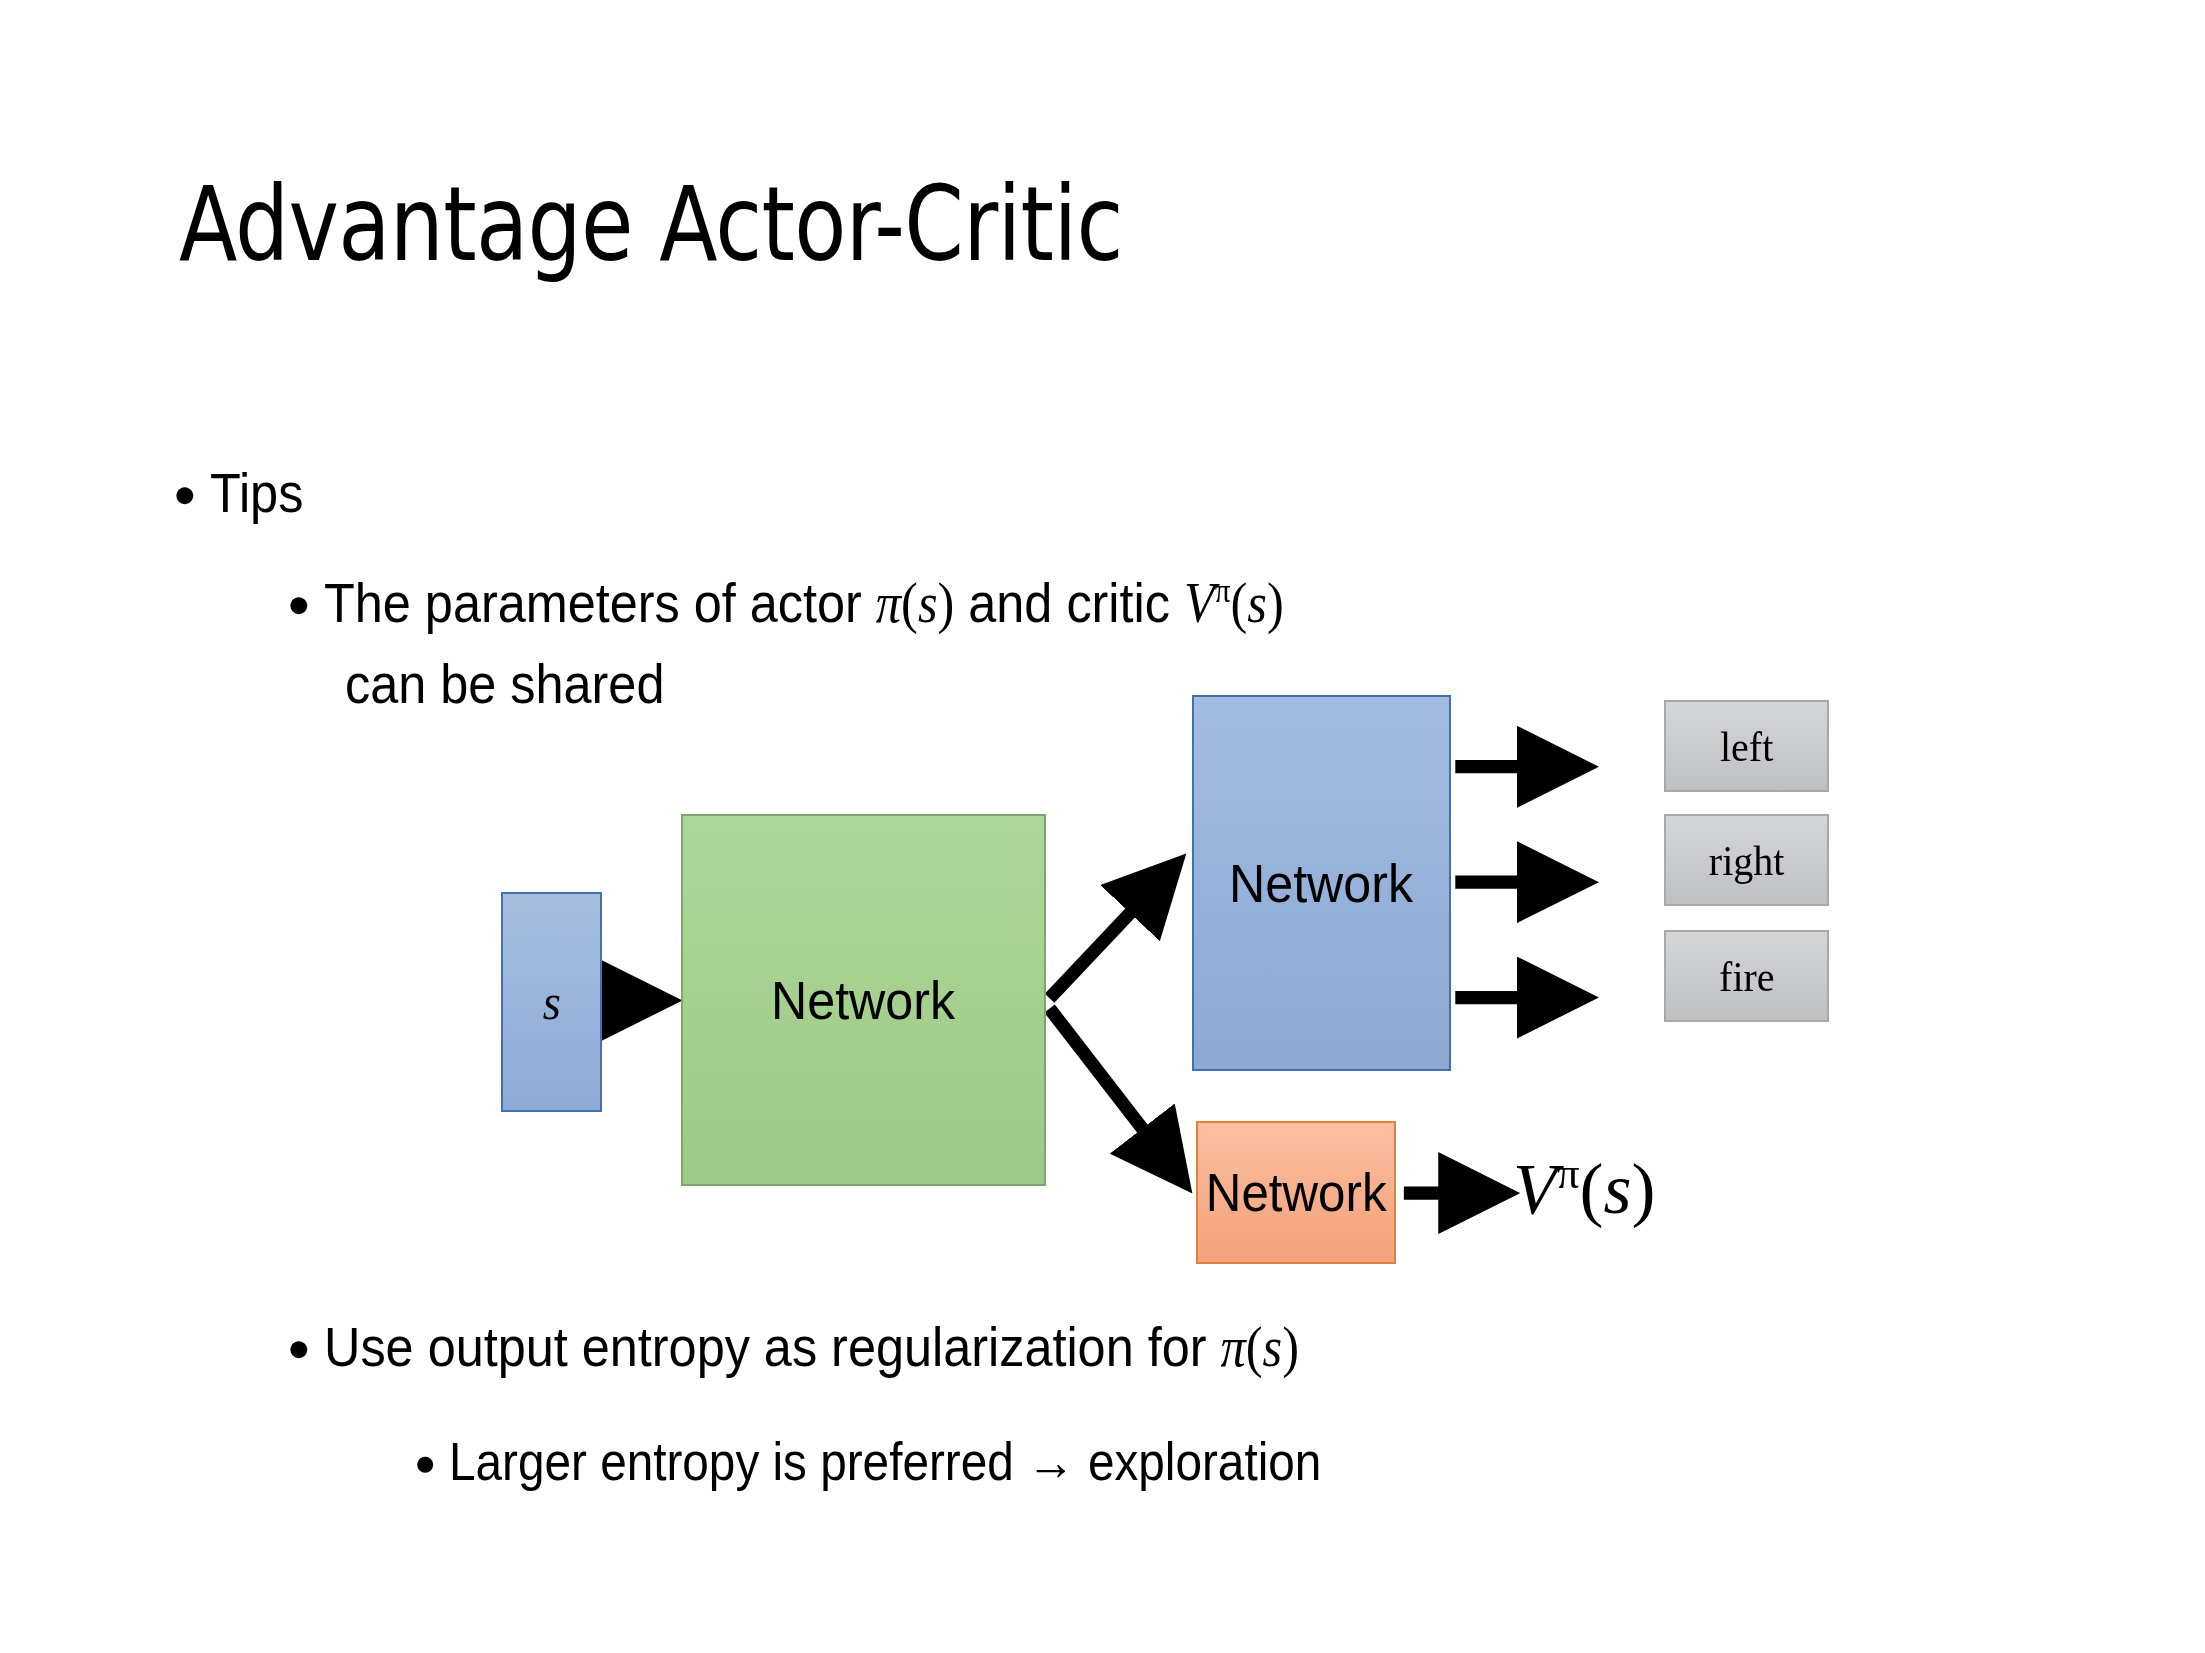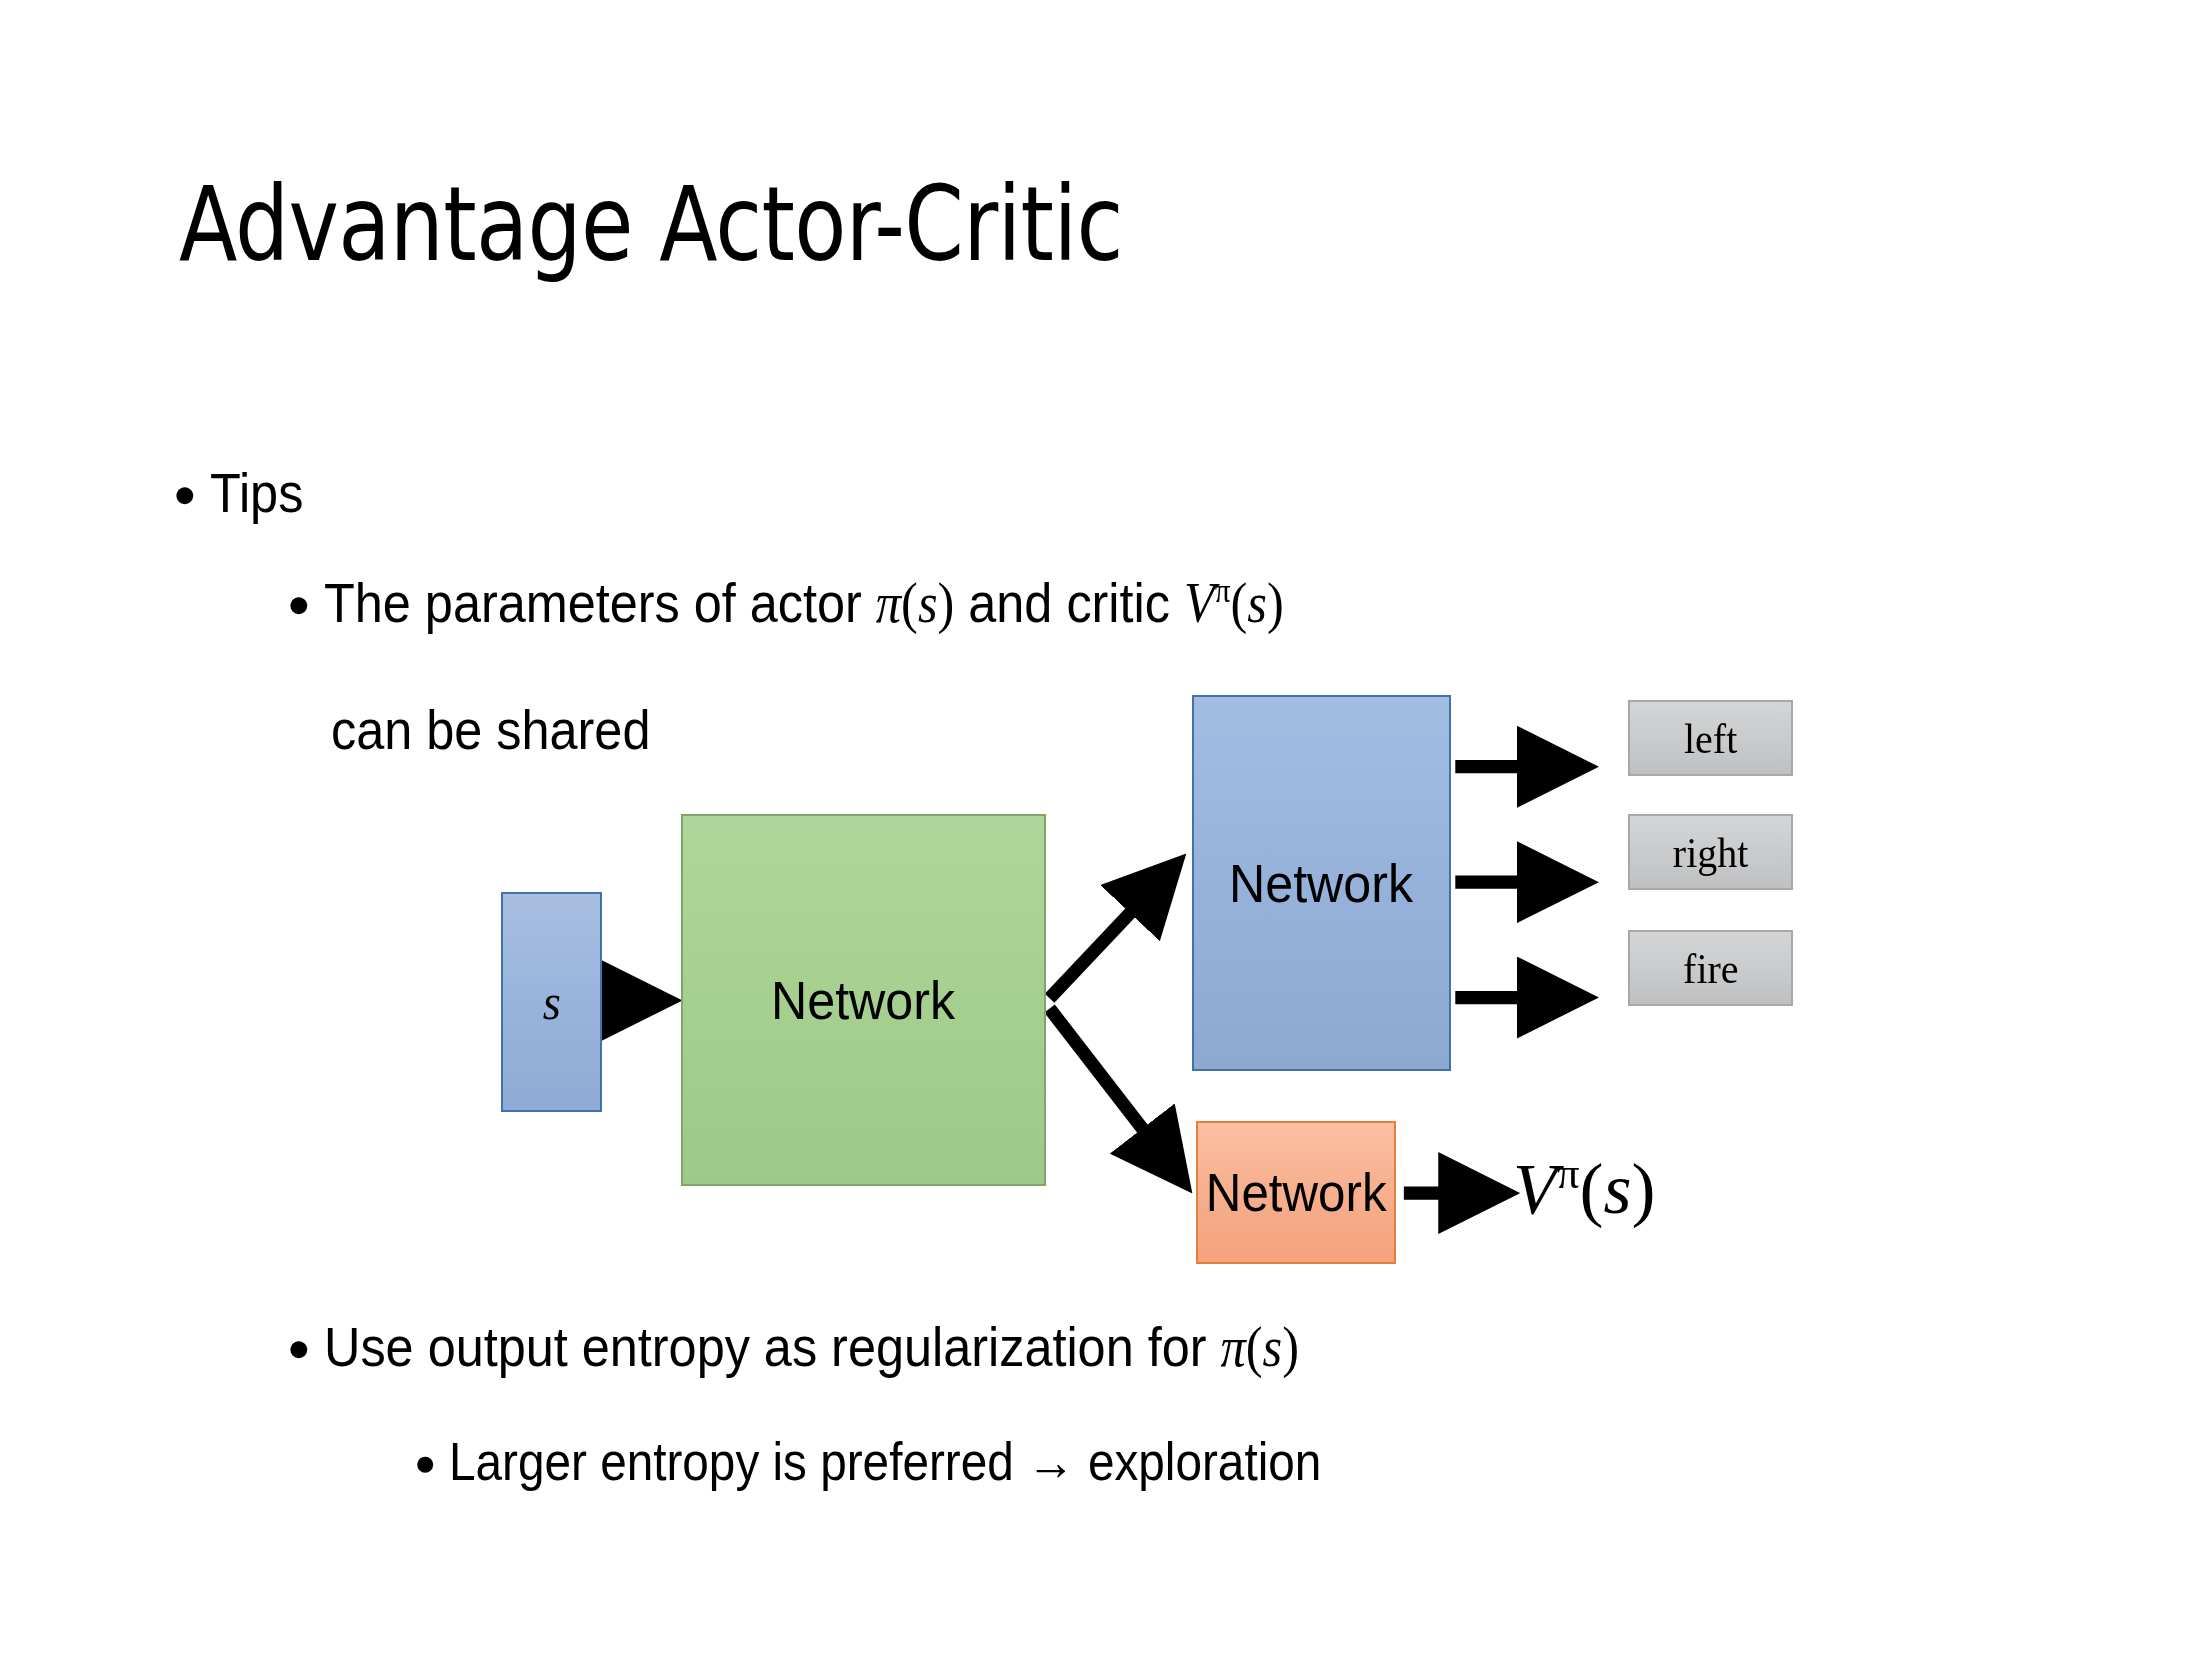--- a/index.html
+++ b/index.html
@@ -71,21 +71,21 @@
     left: 287px;
   }
   
   .lvl3 {
     font-size: 53px;
     left: 401px;
   }
 
   .bullet-tips   { top: 462px; text-decoration: underline; }
   .bullet-params { top: 572px; }
-  .bullet-cont   { top: 653px; left: 331px; margin-top: 46px; }
+  .bullet-cont   { top: 653px; left: 345px; }
   .bullet-entropy{ top: 1316px; }
   .bullet-larger { top: 1432px; margin-left: 13px; }
 
   .cont-text {
     display: inline-block;
     transform: scaleX(0.90);
     transform-origin: left center;
   }
 
   
@@ -147,21 +147,21 @@
     border: 2.2px solid #4371AE;
     font-size: 54px;
   }
   .node-orange {
     left: 1196px; top: 1121px; width: 200px; height: 143px;
     background: linear-gradient(180deg, #FBC0A2 0%, #F7AF8D 50%, #F4A27C 100%);
     border: 2.2px solid #E0813F;
     font-size: 53px;
   }
   .node-gray {
-    left: 1628px; width: 165px; height: 76px;
+    left: 1664px; width: 165px; height: 92px;
     background: linear-gradient(180deg, #D3D5D6 0%, #C9CBCC 50%, #BEC0C1 100%);
     border: 2.2px solid #A6A8AA;
     font-family: "Liberation Serif", "DejaVu Serif", serif;
     font-size: 43px;
   }
   .node-left  { top: 700px;  }
   .node-right { top: 814px; }
   .node-fire  { top: 930px; }
 
   .vpi-out {

